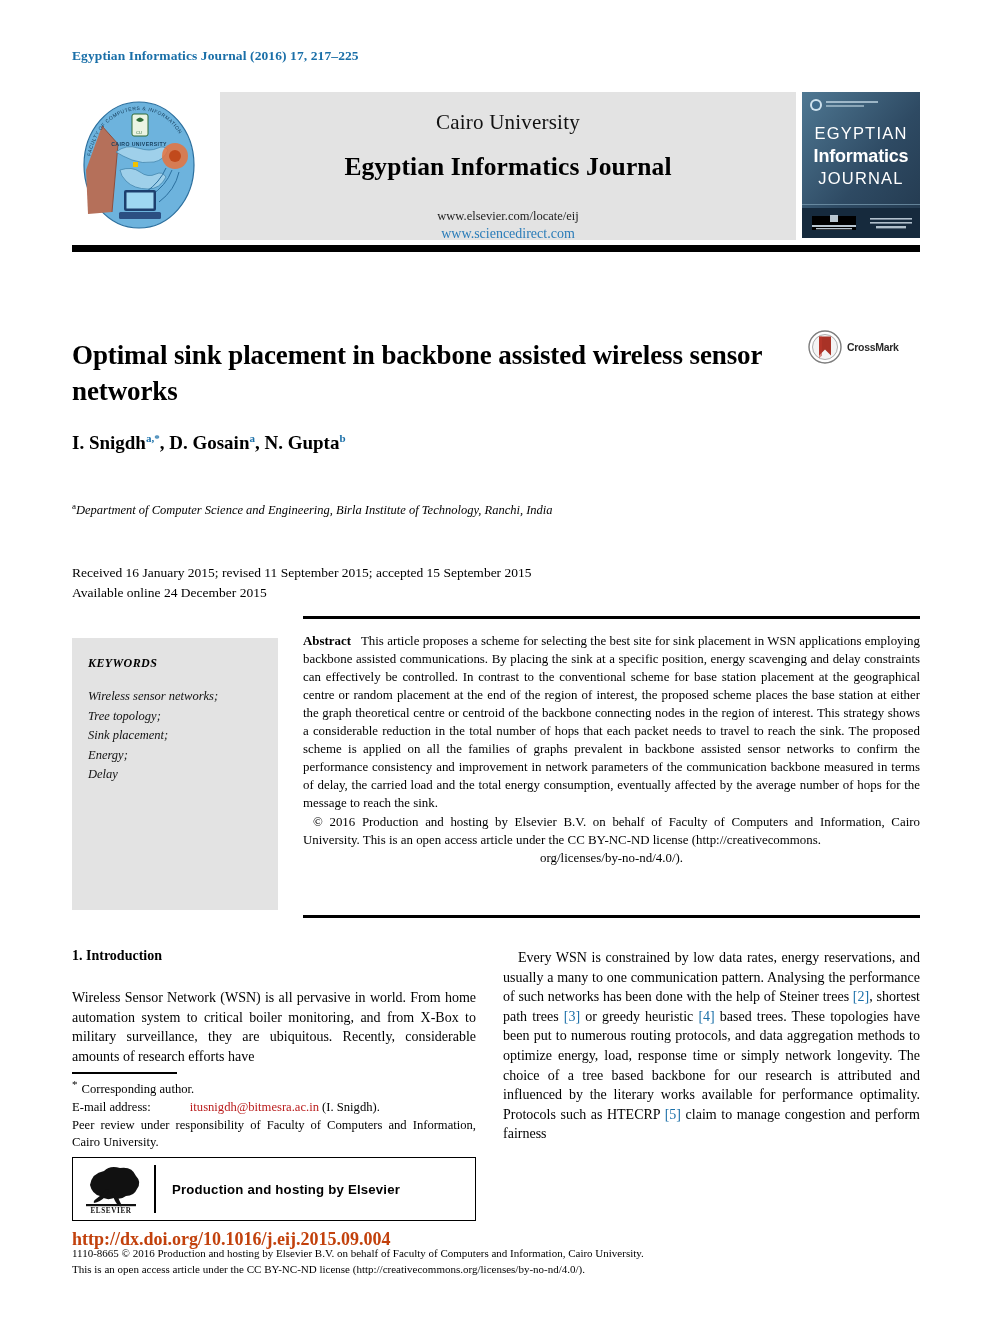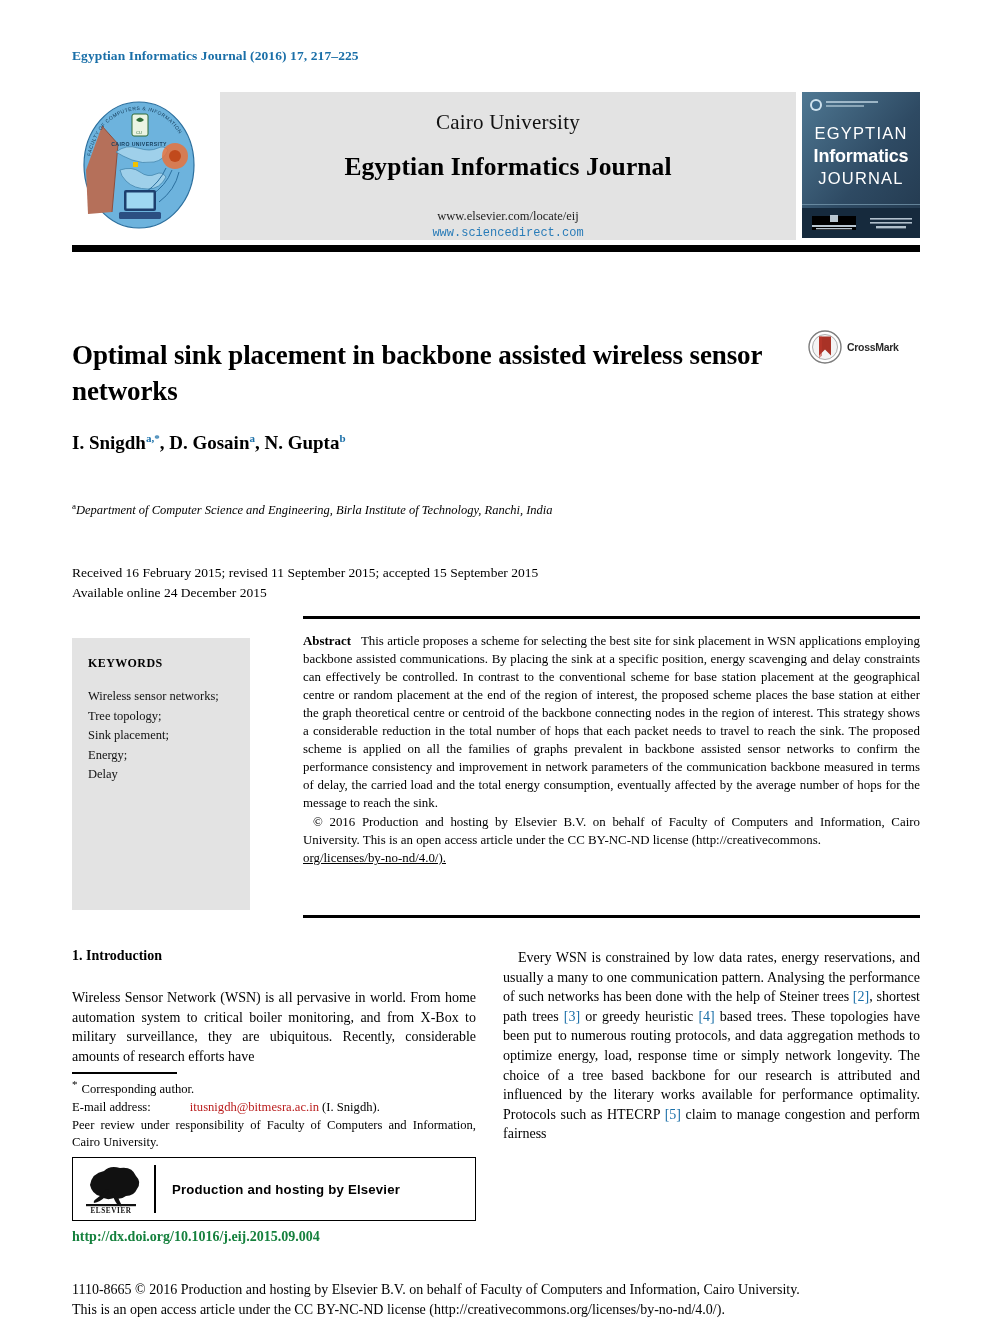--- a/index.html
+++ b/index.html
@@ -67,24 +67,23 @@
     color: #000;
     margin-bottom: 26px;
     letter-spacing: 0.1px;
   }
   .hc-url {
     font-size: 12.5px;
     color: #222;
     line-height: 1.35;
   }
   .hc-url2 {
-    font-size: 12px;
+    font-size: 14px;
     color: #2a7cb8;
     line-height: 1.35;
-    font-family: Liberation Mono, monospace;
   }
   .cover-thumb {
     flex: 0 0 118px;
     width: 118px; height: 146px;
     position: relative;
   }
   .cover-svg { display:block; width:118px; height:146px; }
 
   .black-rule {
     position: absolute;
@@ -156,23 +155,24 @@
     font-family: "Liberation Serif", serif;
     font-size: 13.5px;
     line-height: 1.45;
     color: #000;
   }
 
   
   .kw-box {
     position: absolute;
     left: 72px; top: 638px;
-    width: 178px; height: 272px;
+    width: 206px; height: 272px;
     background: #e3e3e3;
     padding: 18px 16px 0 16px;
+    font-style: italic;
   }
   .kw-title {
     font-family: "Liberation Serif", serif;
     font-weight: bold;
     font-size: 12px;
     letter-spacing: 0.4px;
     margin-bottom: 16px;
   }
   .kw-list {
     font-family: "Liberation Serif", serif;
@@ -203,21 +203,21 @@
   }
   .abstract-body b.lbl { font-weight: bold; margin-right: 10px; }
   .copyright {
     font-family: "Liberation Serif", serif;
     font-size: 12.9px;
     line-height: 1.40;
     text-align: justify;
     text-indent: 10px;
     margin-top: 1px;
   }
-  .copyright .lastline { display:block; text-align: left; text-indent: 0; text-decoration: underline; }
+  .copyright .lastline { display:block; text-align: center; text-indent: 0; }
 
   
   .col-left {
     position: absolute;
     left: 72px; top: 948px;
     width: 404px;
   }
   .col-right {
     position: absolute;
     left: 503px; top: 948px;
@@ -276,29 +276,29 @@
     letter-spacing: 0.2px;
     color: #000;
   }
 
   
   .doi {
     position: absolute;
     left: 72px; top: 1229px;
     font-family: "Liberation Serif", serif;
     font-weight: bold;
-    font-size: 14px;
-    color: #15803d;
+    font-size: 18px;
+    color: #c2410c;
   }
   .footer-legal {
     position: absolute;
-    left: 72px; top: 1280px;
+    left: 72px; top: 1246px;
     width: 856px;
     font-family: "Liberation Serif", serif;
-    font-size: 14px;
+    font-size: 11px;
     line-height: 1.45;
     color: #000;
   }
 </style>
 </head>
 <body>
 
 <div class="page">
 
   <div class="running-head">Egyptian Informatics Journal (2016) 17, 217–225</div>
@@ -394,21 +394,21 @@
 
   <div class="authors">
     <span><span>I. Snigdh</span><sup>a,*</sup></span><span>, </span><span><span>D. Gosain</span><sup>a</sup></span><span>, </span><span><span>N. Gupta</span><sup>b</sup></span>
   </div>
 
   <div class="affils">
     <div><sup>a</sup><span>Department of Computer Science and Engineering, Birla Institute of Technology, Ranchi, India</span></div>
   </div>
 
   <div class="dates">
-    <div>Received 16 February 2015; revised 11 September 2015; accepted 15 September 2015</div>
+    <div>Received 16 January 2015; revised 11 September 2015; accepted 15 September 2015</div>
     <div>Available online 24 December 2015</div>
   </div>
 
   <div class="kw-box">
     <div class="kw-title">KEYWORDS</div>
     <div class="kw-list">
       <div>Wireless sensor networks;</div>
       <div>Tree topology;</div>
       <div>Sink placement;</div>
       <div>Energy;</div>

